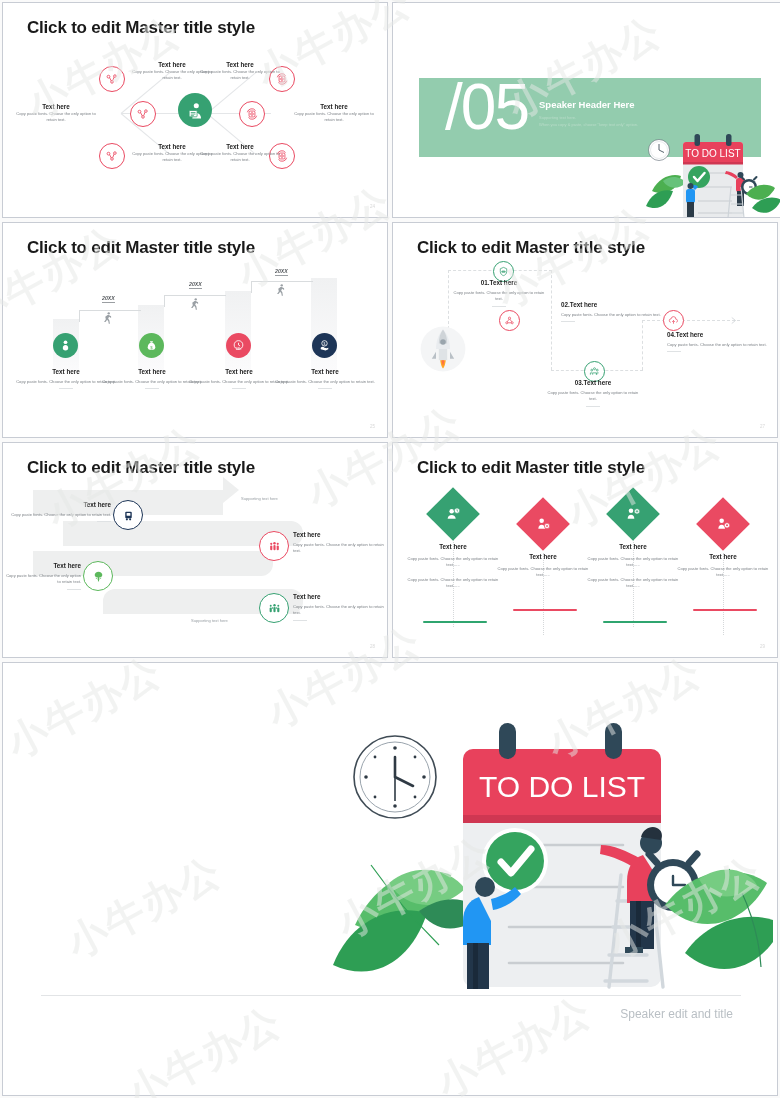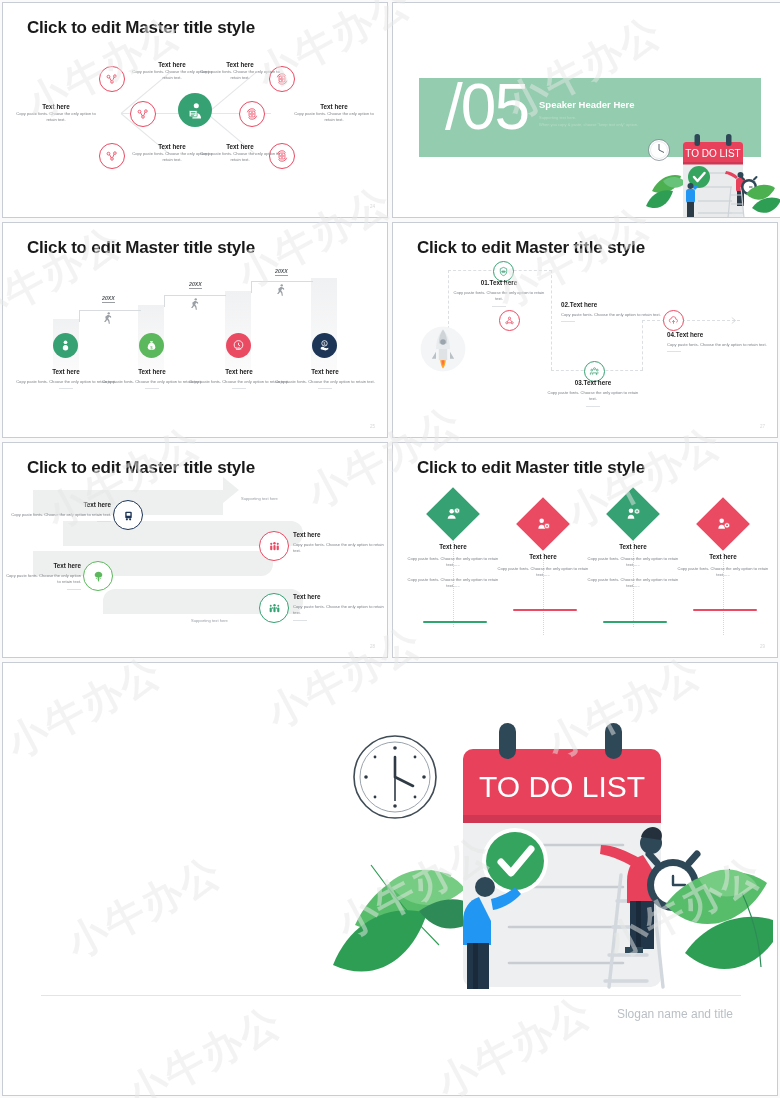--- a/index.html
+++ b/index.html
@@ -563,21 +563,21 @@
         <div class="th">Text here</div>
         <div class="cp" style="margin-top:5px;">Copy paste fonts. Choose the only option to retain text......</div>
       </div>
       <div class="ubar" style="left:300px;top:166px;width:64px;background:#ea4a62;"></div>
 
       <div class="pgnum">29</div>
     </div>
 
     <div class="slide s7">
       <div class="hr"></div>
-      <div class="speaker">Slogan name and title</div>
+      <div class="speaker">Speaker edit and title</div>
 
       <svg class="illu" viewBox="0 0 440 285">
 
         <g>
           <circle cx="62" cy="62" r="41" fill="#fff" stroke="#3f4b55" stroke-width="1.6"></circle>
           <circle cx="62" cy="62" r="35" fill="none" stroke="#9aa4ad" stroke-width="1"></circle>
           <g fill="#2f3a44">
             <circle cx="62" cy="33" r="1.8"></circle>
               <circle cx="62" cy="91" r="1.8"></circle>
             <circle cx="33" cy="62" r="1.8"></circle>

